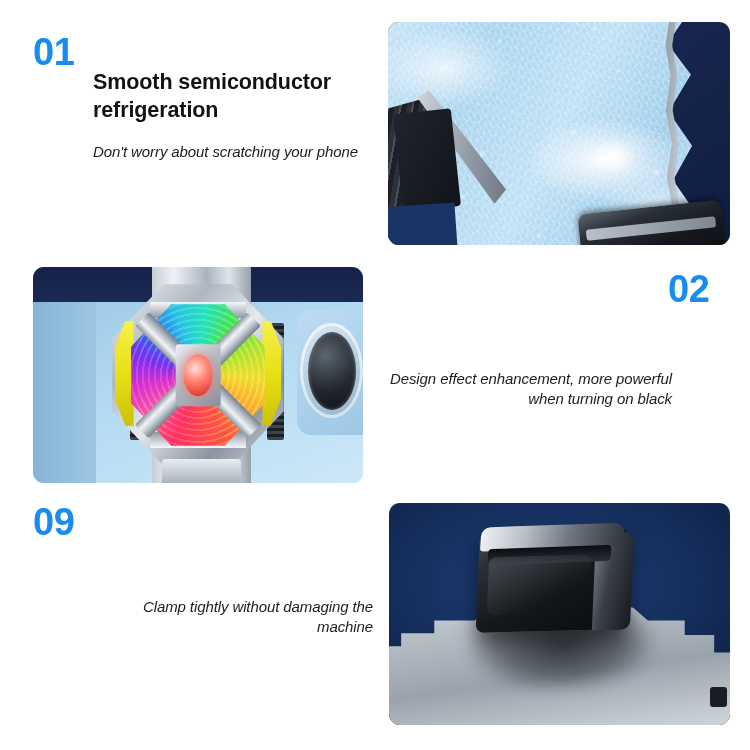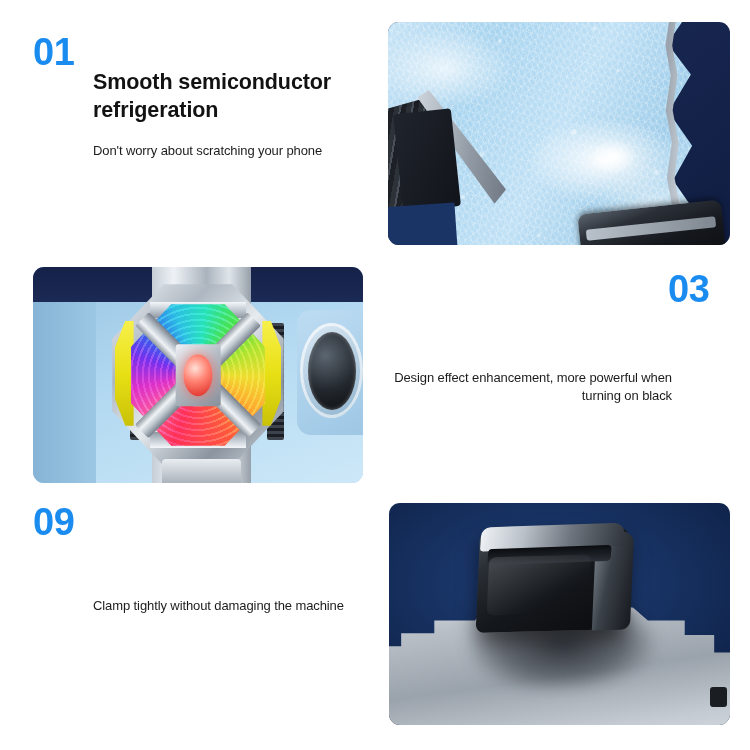--- a/index.html
+++ b/index.html
@@ -35,41 +35,42 @@
   .heading {
     position: absolute;
     font-size: 21.5px;
     font-weight: 700;
     color: #121212;
     line-height: 1.32;
     letter-spacing: -0.1px;
   }
   .body-copy {
     position: absolute;
-    font-size: 13px;
+    font-size: 15px;
     font-weight: 400;
     color: #1c1c1c;
     line-height: 1.35;
     letter-spacing: -0.1px;
+    font-style: italic;
   }
 
   
   #num-01   { left: 33px;  top: 33px; }
   #head-01  { left: 93px;  top: 68px;  width: 300px; }
   #body-01  { left: 93px;  top: 142px; width: 280px; }
 
   
   #num-02   { left: 668px; top: 270px; }
   #head-02  { left: 400px; top: 300px; width: 268px; text-align: right; }
   #body-02  { left: 380px; top: 369px; width: 292px; text-align: right; }
 
   
   #num-03   { left: 33px;  top: 503px; }
   #head-03  { left: 93px;  top: 558px; width: 290px; }
-  #body-03  { left: 93px;  top: 597px; width: 280px; }
+  #body-03  { left: 93px;  top: 597px; width: 280px; text-align: right; }
 
   
   .photo {
     position: absolute;
     border-radius: 11px;
     overflow: hidden;
   }
   #photo-ice   { left: 388px; top: 22px;  width: 342px; height: 223px; }
   #photo-lamp  { left: 33px;  top: 267px; width: 330px; height: 216px; }
   #photo-clamp { left: 389px; top: 503px; width: 341px; height: 222px; }
@@ -430,21 +431,21 @@
       <div class="oct-cross">
         <div class="spoke s1"></div>
         <div class="spoke s2"></div>
       </div>
       <div class="oct-hubplate"></div>
       <div class="oct-hubplate-in"></div>
     </div>
     <div class="lamp-body-bottom"></div>
   </div>
 
-  <div class="num" id="num-02">03</div>
+  <div class="num" id="num-02">02</div>
 
 
   <div class="body-copy" id="body-02">Design effect enhancement, more powerful when turning on black</div>
 
   <div class="num" id="num-03">09</div>
 
 
   <div class="body-copy" id="body-03">Clamp tightly without damaging the machine</div>
 
   <div class="photo" id="photo-clamp">

